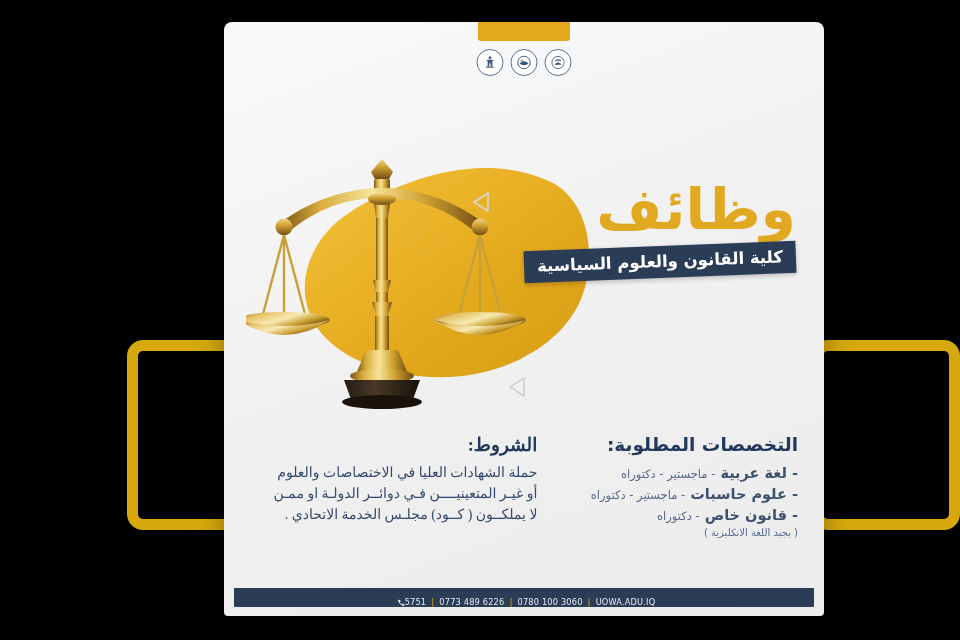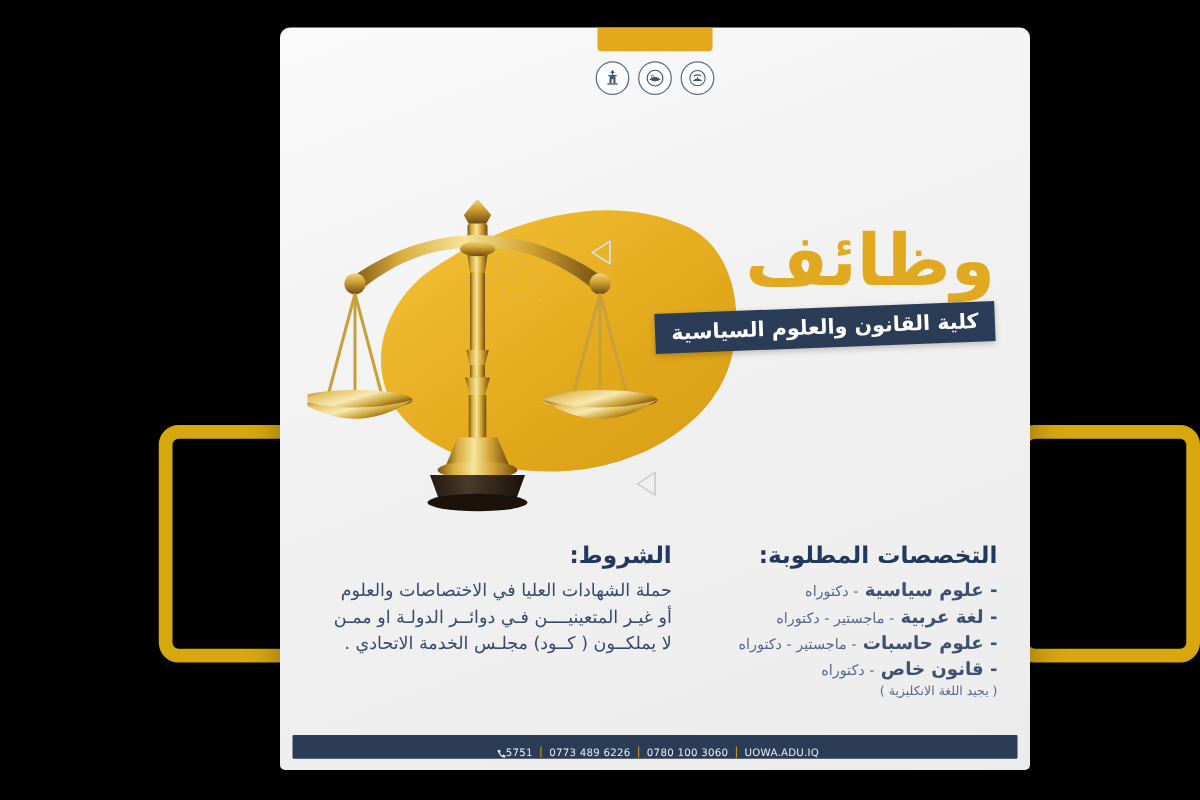--- a/index.html
+++ b/index.html
@@ -155,21 +155,21 @@
     right: 0;
     top: 412px;
     display: flex;
     flex-direction: row;
     justify-content: space-between;
     padding: 0 26px 0 26px;
     box-sizing: border-box;
     direction: rtl;
   }
   .content-col { width: 272px; text-align: right; direction: rtl; }
-  .content-col.left-col { width: 300px; }
+  .content-col.left-col { width: 300px; font-family: Liberation Serif, serif; }
 
   .col-heading {
     font-size: 18.5px;
     font-weight: bold;
     color: #23395c;
     margin: 0 0 7px 0;
     line-height: 1.2;
   }
   .spec-item {
     font-size: 14.5px;
@@ -369,24 +369,20 @@
       <div id="headline-primary">وظائف</div>
       <div id="headline-banner">كلية القانون والعلوم السياسية</div>
     </div>
 
     <div id="content-columns">
 
       <div class="content-col">
         <div class="col-heading">التخصصات المطلوبة:</div>
 
         <div class="spec-item">
-          <span>- علوم سياسية</span>
-          <span class="deg">- دكتوراه</span>
-        </div>
-        <div class="spec-item">
           <span>- لغة عربية</span>
           <span class="deg">- ماجستير - دكتوراه</span>
         </div>
         <div class="spec-item">
           <span>- علوم حاسبات</span>
           <span class="deg">- ماجستير - دكتوراه</span>
         </div>
         <div class="spec-item">
           <span>- قانون خاص</span>
           <span class="deg">- دكتوراه</span>

